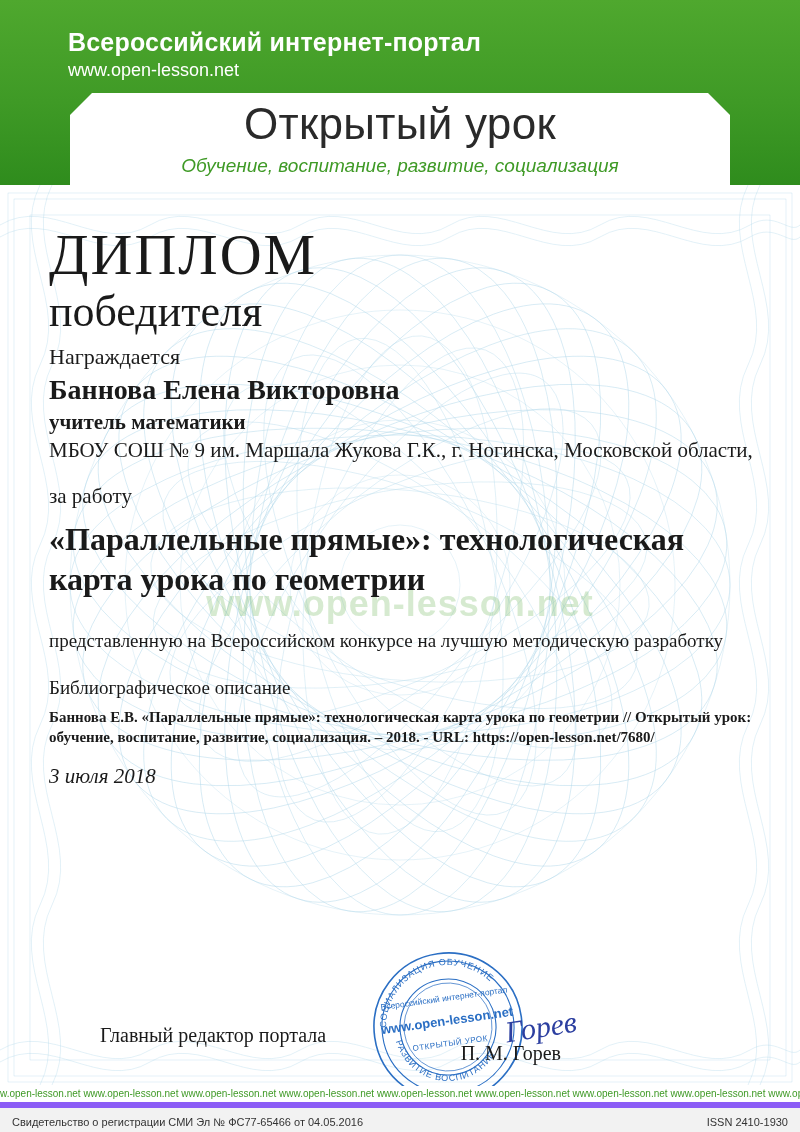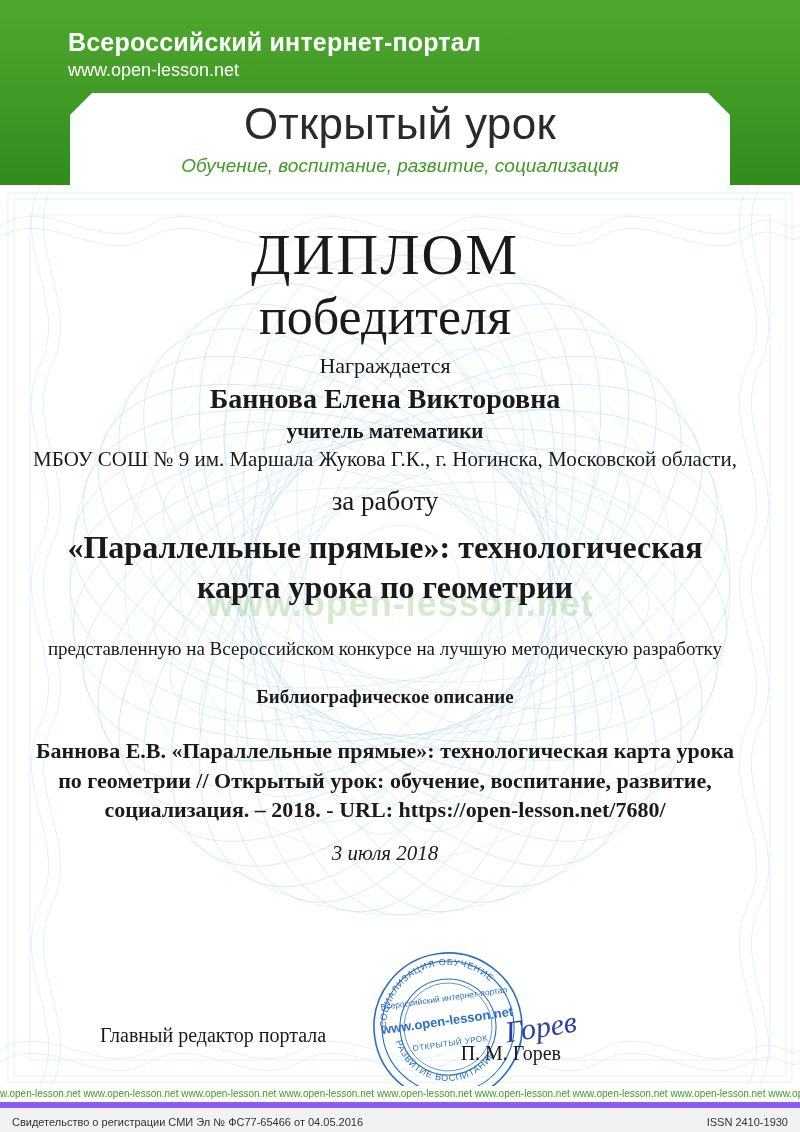--- a/index.html
+++ b/index.html
@@ -102,77 +102,75 @@
     font-size: 36px;
     font-weight: bold;
     color: rgba(120, 185, 100, 0.30);
     letter-spacing: 1px;
     pointer-events: none;
   }
 
   
   .content {
     position: absolute;
-    left: 25px; top: 40px;
+    left: 49px; top: 40px;
     width: 720px;
-    text-align: center;
     color: #1a1a1a;
   }
   .t-diplom {
     font-size: 58px;
     letter-spacing: 2px;
     line-height: 1.05;
     margin-bottom: 2px;
   }
   .t-pobeditel {
-    font-size: 52px;
+    font-size: 44px;
     line-height: 1.1;
     margin-bottom: 8px;
   }
   .t-award {
     font-size: 22px;
     margin-bottom: 4px;
   }
   .t-name {
     font-size: 28px;
     font-weight: bold;
     margin-bottom: 4px;
   }
   .t-role {
     font-size: 21px;
     margin-bottom: 2px;
     font-weight: bold;
   }
   .t-org {
     font-size: 21px;
     line-height: 1.25;
-    margin-bottom: 14px;
+    margin-bottom: 20px;
   }
   .t-forwork {
-    font-size: 27px;
+    font-size: 21px;
     margin-bottom: 10px;
   }
   .t-worktitle {
     font-size: 32px;
     font-weight: bold;
     line-height: 1.25;
     margin-bottom: 30px;
   }
   .t-presented {
     font-size: 19px;
     line-height: 1.3;
     margin-bottom: 24px;
   }
   .t-biblabel {
     font-size: 19px;
-    margin-bottom: 28px;
-    font-weight: bold;
+    margin-bottom: 8px;
   }
   .t-bibl {
-    font-size: 22px;
+    font-size: 15px;
     font-weight: bold;
     line-height: 1.35;
     margin-bottom: 16px;
   }
   .t-date {
     font-size: 21px;
     font-style: italic;
   }
 
   

